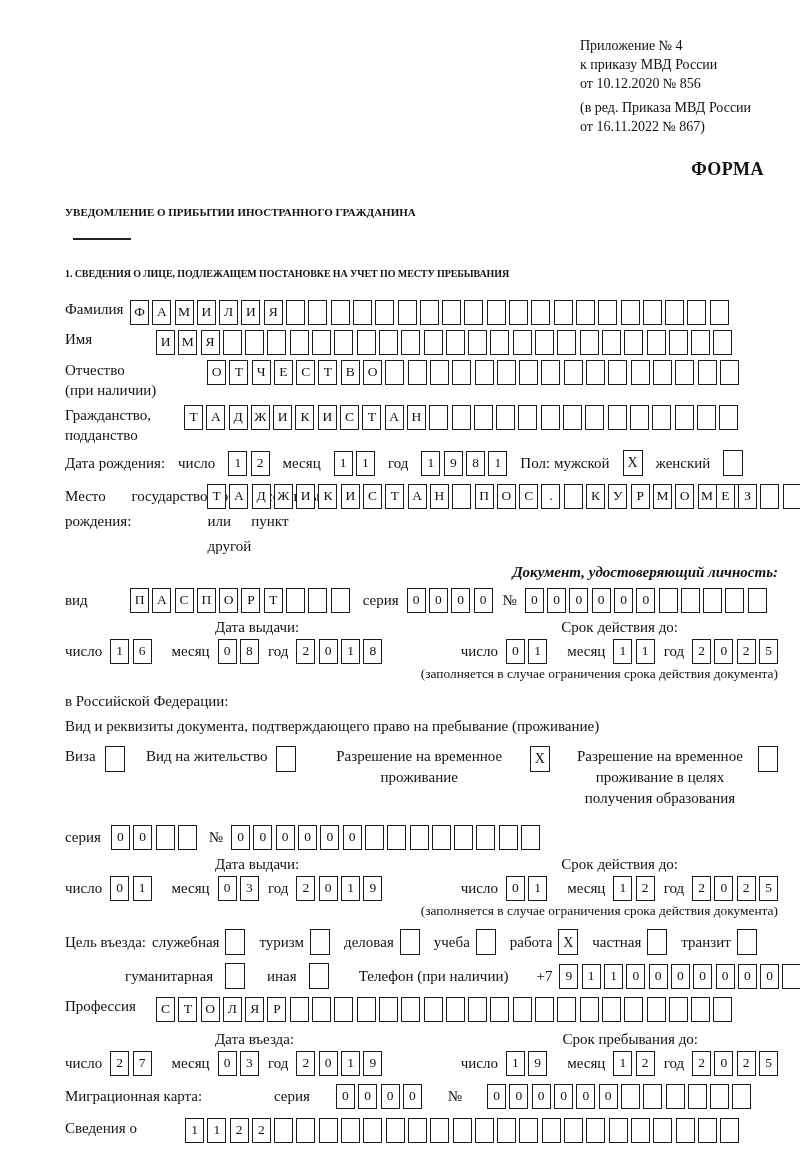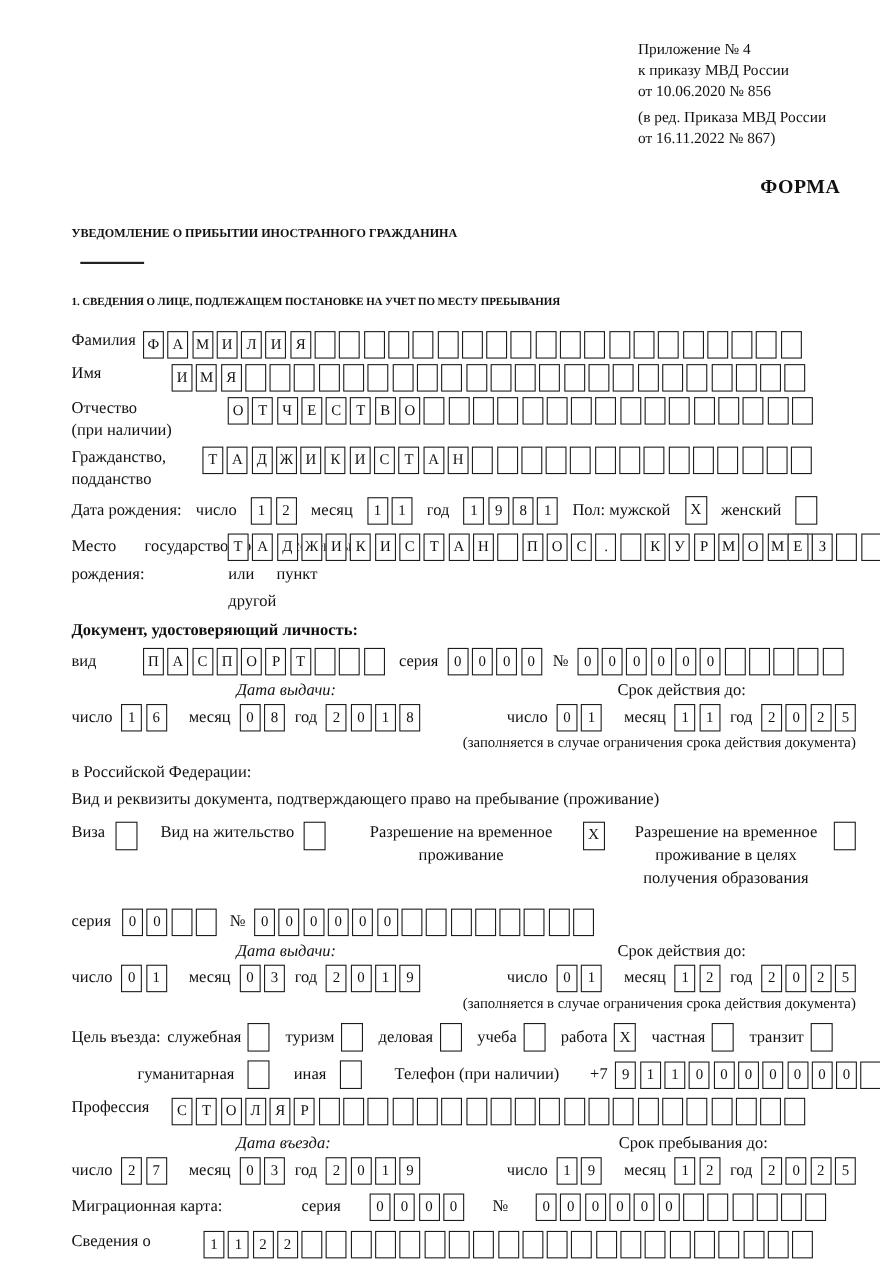--- a/index.html
+++ b/index.html
@@ -24,23 +24,23 @@
     width:17px;height:23px;border:1.7px solid #1c1c1c;margin-right:3.3px;
     font-size:13.5px;background:#fff;
   }
   .cells .cell:last-child{margin-right:0;}
   .cb{
     display:inline-flex;align-items:center;justify-content:center;flex:none;
     width:18px;height:24px;border:1.7px solid #1c1c1c;font-size:14px;background:#fff;
   }
   .w65{width:65px;} .w91{width:91px;} .w119{width:119px;} .w142{width:142px;} .w120{width:120px;}
   .two{line-height:20px;}
-  .center-b{font-weight:bold;text-align:left;margin:4px 0 6px 0;}
+  .center-b{font-weight:bold;text-align:right;margin:4px 0 6px 0;font-style:italic;}
   .subheads{display:flex;margin-bottom:2px;}
-  .sh-left{margin-left:150px;font-style:italic;}
+  .sh-left{margin-left:150px;}
   .sh-right{margin-left:auto;}
   .daterow{display:flex;justify-content:space-between;margin-bottom:2px;}
   .dategroup{display:inline-flex;align-items:center;}
   .dg-l{margin-right:8px;}
   .ml20{margin-left:20px;} .ml9{margin-left:9px;}
   .note{font-size:13.4px;text-align:right;margin-bottom:10px;}
   .intro{margin-bottom:6px;}
   .opts{display:flex;align-items:flex-start;justify-content:space-between;margin:10px 0 16px 0;}
   .opt{display:inline-flex;align-items:flex-start;gap:9px;}
   .opt .olbl{text-align:center;line-height:21px;}
@@ -56,21 +56,21 @@
   .srow{display:flex;margin-bottom:5.5px;}
 </style>
 </head>
 <body>
 
 <div class="page">
 
   <div class="hdr">
     <div>Приложение № 4</div>
     <div>к приказу МВД России</div>
-    <div>от 10.06.2020 № 856</div>
+    <div>от 10.12.2020 № 856</div>
     <div class="gap">(в ред. Приказа МВД России</div>
     <div>от 16.11.2022 № 867)</div>
   </div>
   <div class="forma">ФОРМА</div>
 
   <div class="title">
     <div>УВЕДОМЛЕНИЕ О ПРИБЫТИИ ИНОСТРАННОГО ГРАЖДАНИНА</div>
     <div><span class="blank"></span></div>
   </div>
 

